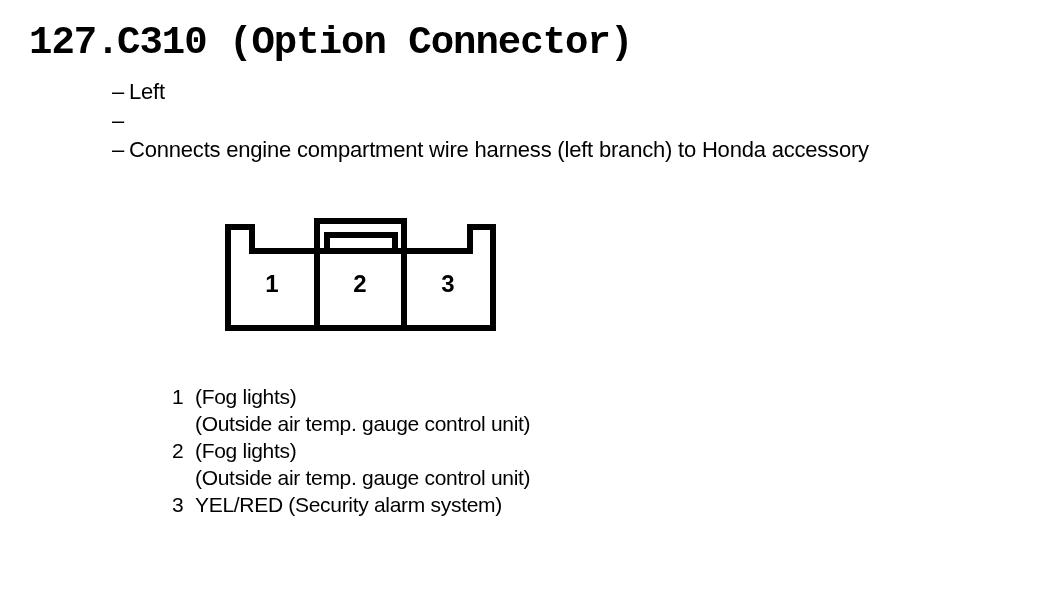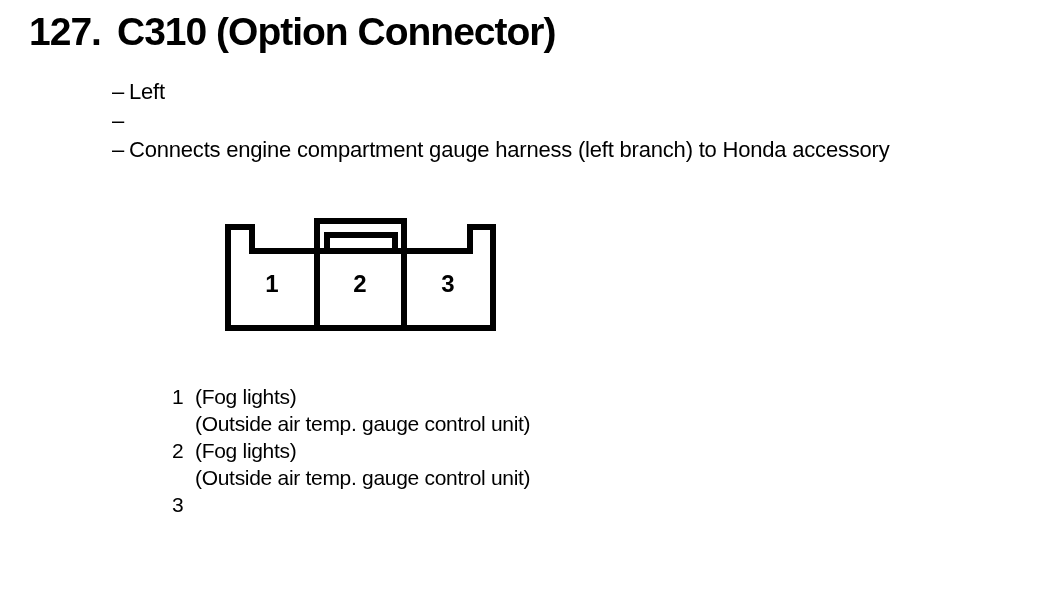--- a/index.html
+++ b/index.html
@@ -7,24 +7,24 @@
     width: 1056px; height: 592px;
     background: #ffffff;
     font-family: "Liberation Sans", "DejaVu Sans", sans-serif;
     color: #000000;
     overflow: hidden;
   }
   .page { position: relative; width: 1056px; height: 592px; background: #ffffff; }
 
   
   .title-row {
-    position: absolute; left: 29px; top: 12px;
+    position: absolute; left: 29px; top: 24px;
     display: flex; align-items: center;
     font-weight: 700; font-size: 39px; line-height: 1;
-    letter-spacing: -1px; white-space: nowrap;
+    letter-spacing: -1px; white-space: nowrap; font-family: Liberation Mono, monospace;
   }
   .title-num { display: inline-block; width: 88px; flex: none; }
   .title-text { font-size: 39px; font-weight: 700; display: inline-block; }
 
   
   .details {
     position: absolute; left: 112px; top: 77px;
     list-style: none;
     font-size: 22px; line-height: 29px;
     letter-spacing: -0.2px; white-space: nowrap;
@@ -63,21 +63,21 @@
   <ul class="details">
     <li>
       <span class="dash">–</span>
       <span>Left</span>
     </li>
     <li>
       <span class="dash">–</span>
     </li>
     <li>
       <span class="dash">–</span>
-      <span>Connects engine compartment gauge harness (left branch) to Honda accessory</span>
+      <span>Connects engine compartment wire harness (left branch) to Honda accessory</span>
     </li>
   </ul>
 
   <svg class="connector-svg" width="284" height="122" viewBox="0 0 284 122" xmlns="http://www.w3.org/2000/svg">
 
     <path d="M 6 114 L 6 13 L 30 13 L 30 37 L 95 37 L 95 7 L 182 7 L 182 37 L 248 37 L 248 13 L 271 13 L 271 114 Z" stroke-linejoin="miter"></path>
 
     <line x1="30" y1="37" x2="248" y2="37"></line>
 
     <line x1="95" y1="7" x2="95" y2="114"></line>
@@ -103,16 +103,19 @@
     <div class="pin-row">
       <span class="pin-num">2</span>
       <div class="pin-lines">
         <div>(Fog lights)</div>
         <div>(Outside air temp. gauge control unit)</div>
       </div>
     </div>
 
     <div class="pin-row">
       <span class="pin-num">3</span>
+      <div class="pin-lines">
+        <div>YEL/RED (Security alarm system)</div>
+      </div>
     </div>
 
   </div>
 </div>
 
 </body></html>

